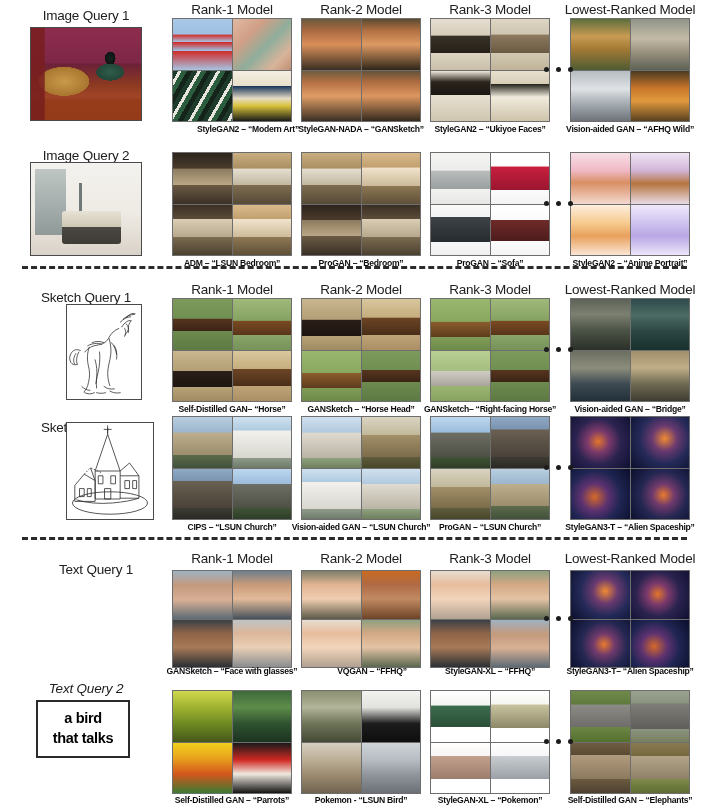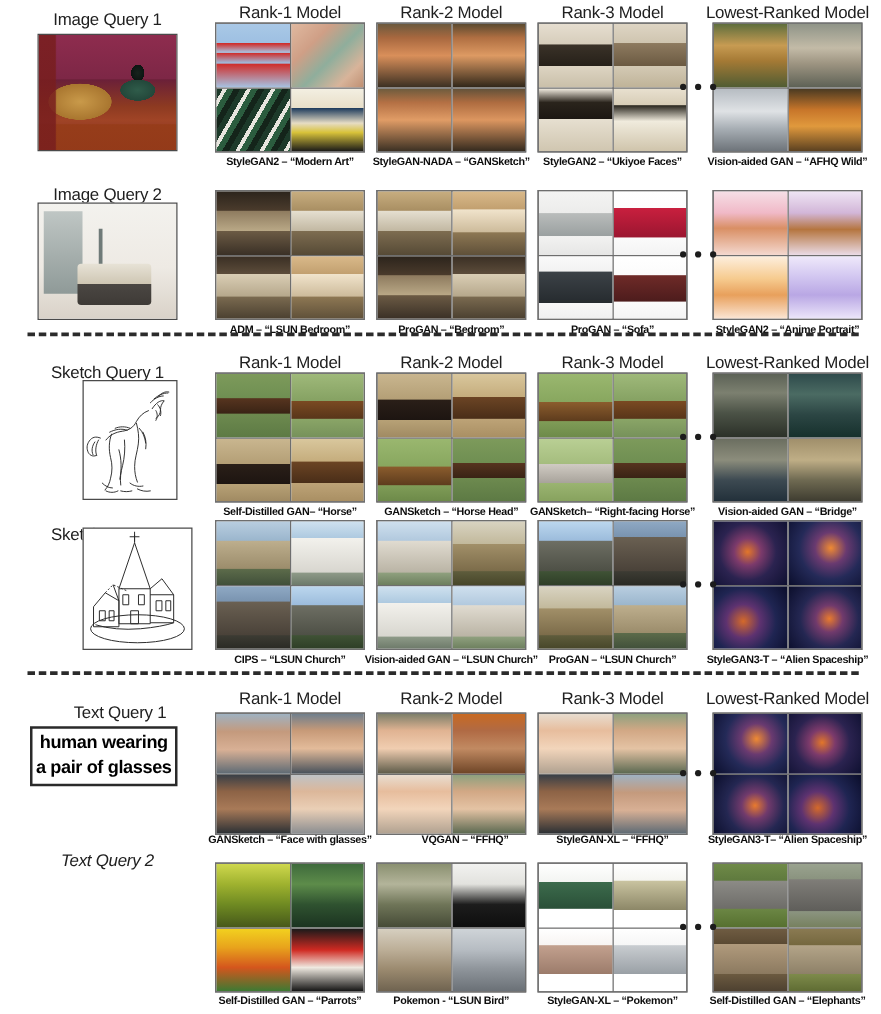--- a/index.html
+++ b/index.html
@@ -271,21 +271,21 @@
       <div class="cell">
         <div class="p modart-b"></div>
       </div>
       <div class="cell">
         <div class="p modart-c"></div>
       </div>
       <div class="cell">
         <div class="p modart-d"></div>
       </div>
     </div>
-    <div class="caption" style="left: 146px; width: 172px; top: 124px;">StyleGAN2 – “Modern Art”</div>
+    <div class="caption" style="left: 162px; width: 172px; top: 124px;">StyleGAN2 – “Modern Art”</div>
     <div class="grid" style="left: 301px; top: 18px; width: 120px; height: 104px;">
       <div class="cell">
         <div class="p modi-a"></div>
       </div>
       <div class="cell">
         <div class="p modi-b"></div>
       </div>
       <div class="cell">
         <div class="p modi-c"></div>
       </div>
@@ -572,24 +572,20 @@
       <i></i>
       <i></i>
       <i></i>
     </div>
     <div class="divider" style="top: 537px;"></div>
     <div class="col-header" style="left: 150px; width: 164px; top: 551px;">Rank-1 Model</div>
     <div class="col-header" style="left: 279px; width: 164px; top: 551px;">Rank-2 Model</div>
     <div class="col-header" style="left: 408px; width: 164px; top: 551px;">Rank-3 Model</div>
     <div class="col-header" style="left: 548px; width: 164px; top: 551px;">Lowest-Ranked Model</div>
     <div class="query-label" style="left: 20px; width: 152px; top: 562px;">Text Query 1</div>
-    <div class="query-text-box" style="left: 24px; top: 581px; width: 118px; height: 48px;">
-      <div>human wearing</div>
-      <div>a pair of glasses</div>
-    </div>
     <div class="grid" style="left: 172px; top: 570px; width: 120px; height: 98px;">
       <div class="cell">
         <div class="p face-a"></div>
       </div>
       <div class="cell">
         <div class="p face-b"></div>
       </div>
       <div class="cell">
         <div class="p face-g"></div>
       </div>
@@ -642,20 +638,24 @@
         <div class="p alien-c"></div>
       </div>
     </div>
     <div class="caption" style="left: 544px; width: 172px; top: 666px;">StyleGAN3-T– “Alien Spaceship”</div>
     <div class="dots" style="left: 544px; top: 616px;">
       <i></i>
       <i></i>
       <i></i>
     </div>
     <div class="query-label" style="left: 10px; width: 152px; top: 681px; font-style: italic;">Text Query 2</div>
+    <div class="query-text-box" style="left: 36px; top: 700px; width: 94px; height: 58px;">
+      <div>a bird</div>
+      <div>that talks</div>
+    </div>
     <div class="grid" style="left: 172px; top: 690px; width: 120px; height: 104px;">
       <div class="cell">
         <div class="p bird-a"></div>
       </div>
       <div class="cell">
         <div class="p bird-b"></div>
       </div>
       <div class="cell">
         <div class="p bird-c"></div>
       </div>

